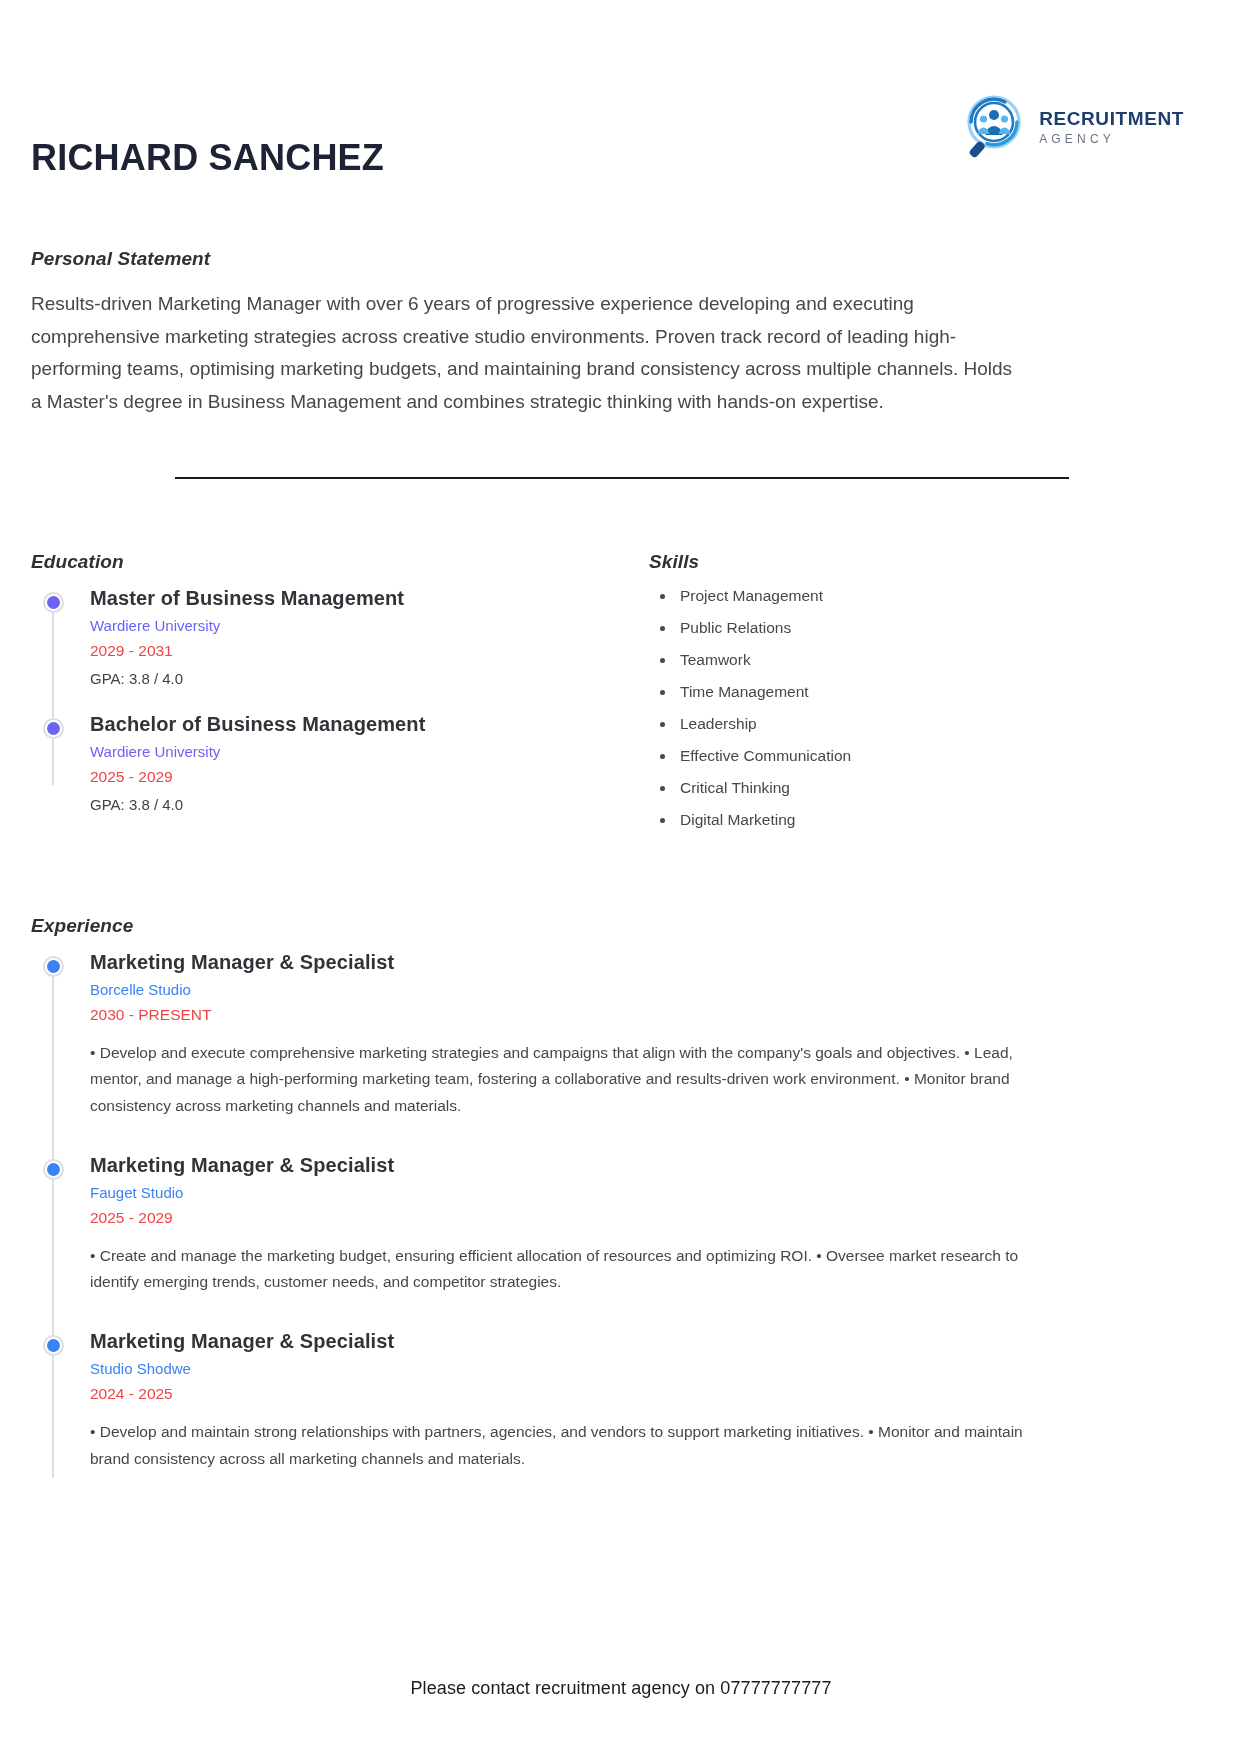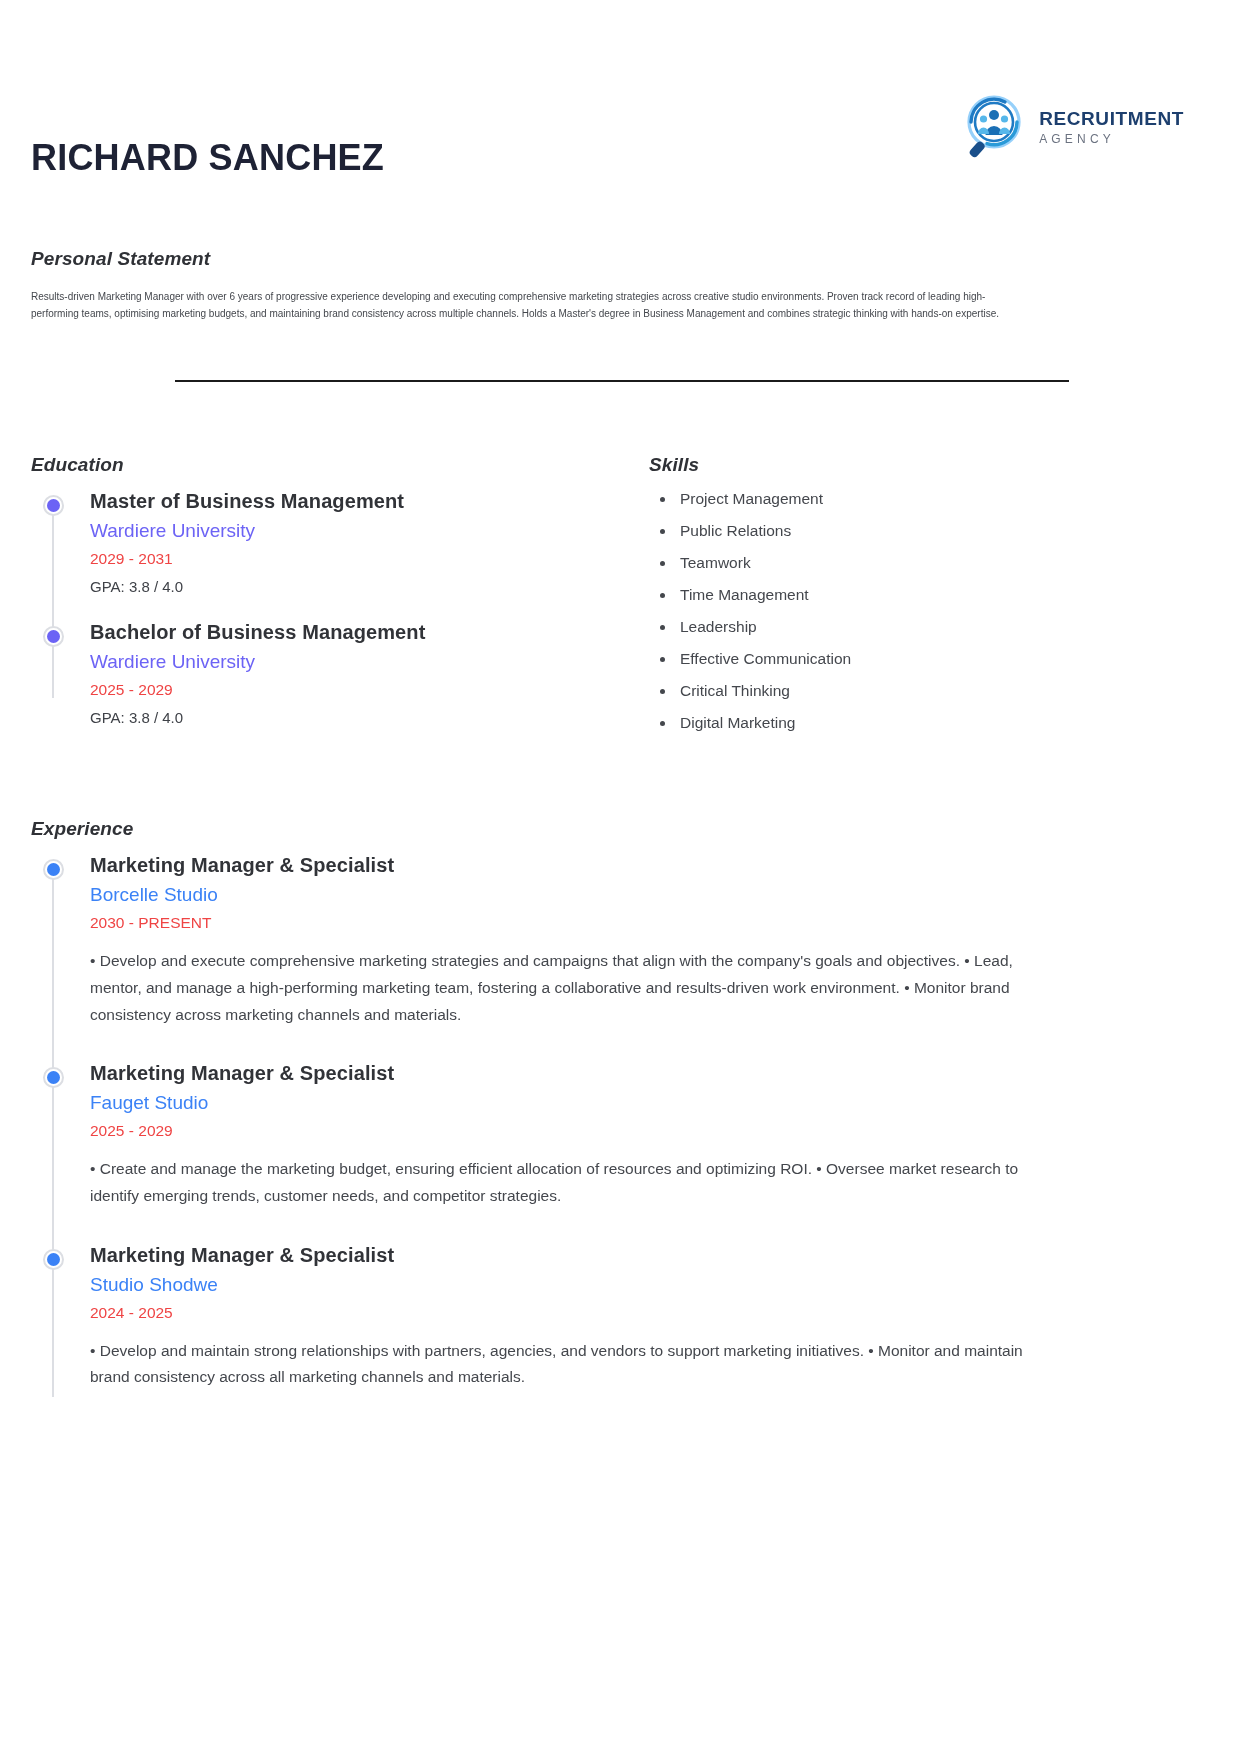--- a/index.html
+++ b/index.html
@@ -73,21 +73,21 @@
     font-size: 19px;
     font-weight: bold;
     color: #2f3136;
     margin: 0 0 12px 0;
     letter-spacing: 0.1px;
     font-style: italic;
   }
   .statement-title { margin-bottom: 18px; }
 
   .statement {
-    font-size: 10px;
+    font-size: 19px;
     line-height: 1.72;
     color: #44474d;
     margin: 0;
     max-width: 982px;
     text-align: left;
   }
 
   
   .divider-wrap {
     margin-top: 58px;
@@ -148,21 +148,21 @@
   .exp .tl-dot i { background: #3b82f6; }
 
   .tl-title {
     font-size: 20px;
     font-weight: bold;
     color: #313338;
     margin: 0 0 7px 0;
     letter-spacing: 0.1px;
   }
   .tl-org {
-    font-size: 19px;
+    font-size: 15px;
     margin: 0 0 8px 0;
   }
   .edu .tl-org { color: #6c63f5; }
   .exp .tl-org { color: #3b82f6; }
   .tl-dates {
     font-size: 15.5px;
     color: #ef4444;
     margin: 0 0 10px 0;
   }
   .tl-extra {
@@ -331,13 +331,14 @@
           <p class="tl-org">Studio Shodwe</p>
           <p class="tl-dates">2024 - 2025</p>
           <p class="tl-desc">• Develop and maintain strong relationships with partners, agencies, and vendors to support marketing initiatives. • Monitor and maintain brand consistency across all marketing channels and materials.</p>
         </div>
 
       </div>
     </div>
 
   </div>
 
+  <div class="footer">Please contact recruitment agency on 07777777777</div>
 </div>
 
 </body></html>

